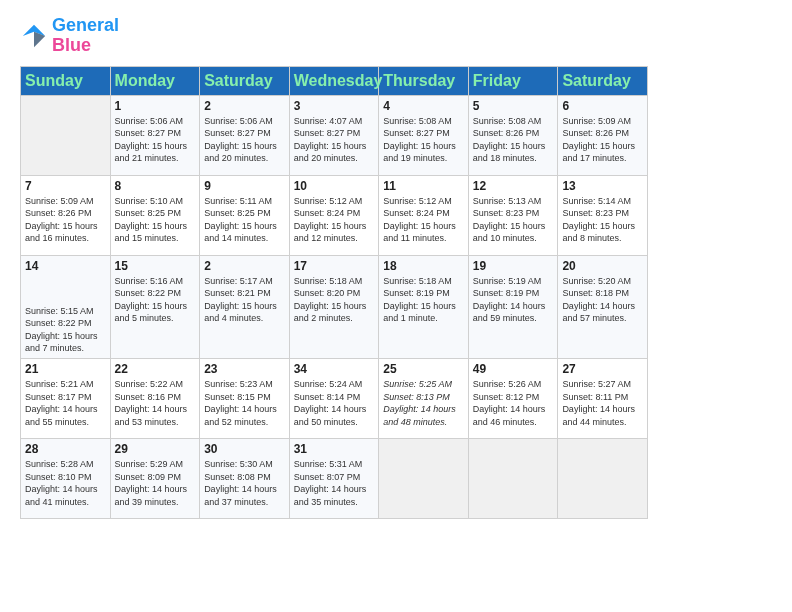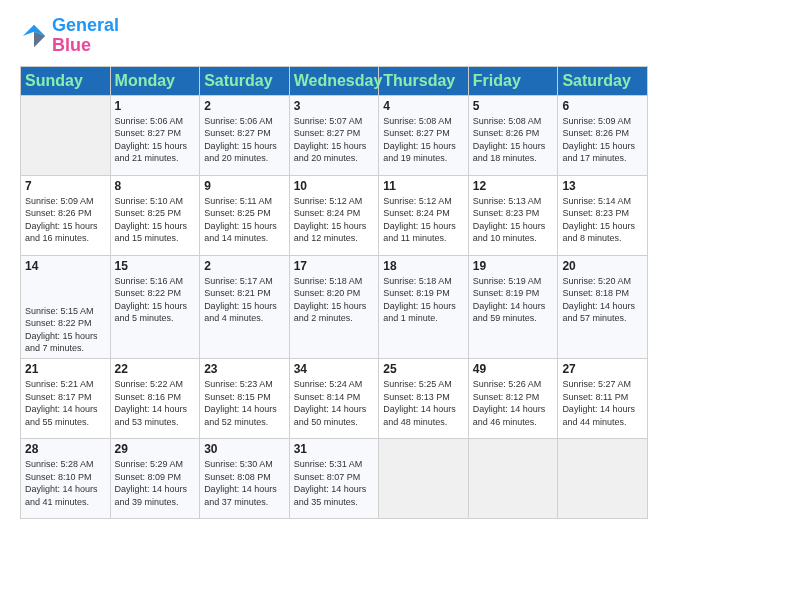--- a/index.html
+++ b/index.html
@@ -144,21 +144,21 @@
           </td>
           <td>
             <span class="day-number">2</span>
             <div class="cell-info" style="white-space: pre-line;">Sunrise: 5:06 AM
 Sunset: 8:27 PM
 Daylight: 15 hours
 and 20 minutes.</div>
           </td>
           <td>
             <span class="day-number">3</span>
-            <div class="cell-info" style="white-space: pre-line;">Sunrise: 5:07 AM
+            <div class="cell-info" style="white-space: pre-line;">Sunrise: 4:07 AM
 Sunset: 8:27 PM
 Daylight: 15 hours
 and 20 minutes.</div>
           </td>
           <td>
             <span class="day-number">4</span>
             <div class="cell-info" style="white-space: pre-line;">Sunrise: 5:08 AM
 Sunset: 8:27 PM
 Daylight: 15 hours
 and 19 minutes.</div>
@@ -304,21 +304,21 @@
           </td>
           <td>
             <span class="day-number">34</span>
             <div class="cell-info" style="white-space: pre-line;">Sunrise: 5:24 AM
 Sunset: 8:14 PM
 Daylight: 14 hours
 and 50 minutes.</div>
           </td>
           <td>
             <span class="day-number">25</span>
-            <div class="cell-info" style="white-space: pre-line;">Sunrise: 5:25 AM
+            <div class="cell-info" style="white-space: pre-line; font-style: italic;">Sunrise: 5:25 AM
 Sunset: 8:13 PM
 Daylight: 14 hours
 and 48 minutes.</div>
           </td>
           <td>
             <span class="day-number">49</span>
             <div class="cell-info" style="white-space: pre-line;">Sunrise: 5:26 AM
 Sunset: 8:12 PM
 Daylight: 14 hours
 and 46 minutes.</div>

